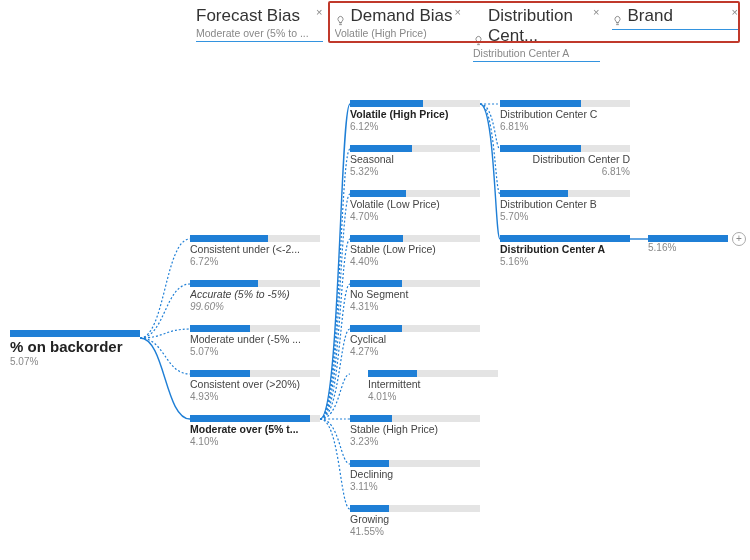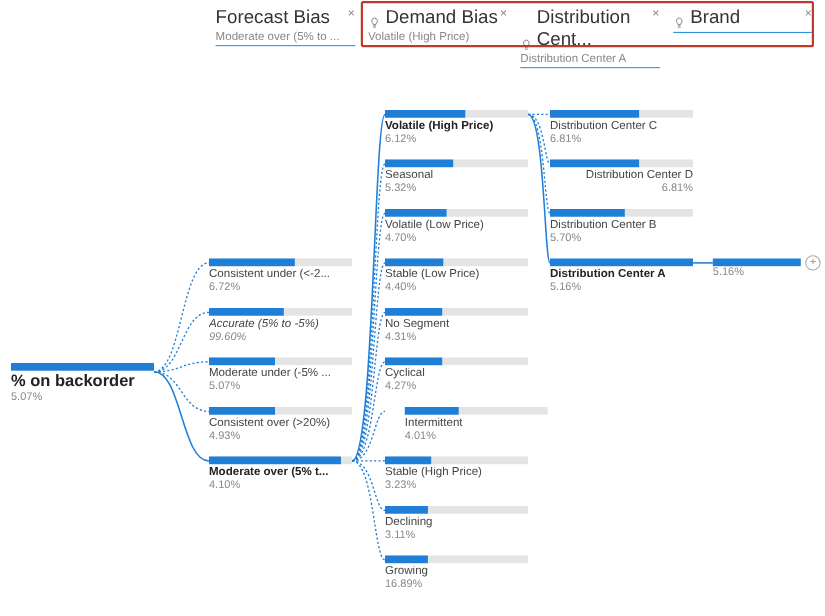--- a/index.html
+++ b/index.html
@@ -325,21 +325,21 @@
       <div class="bar-fill" style="width: 30%;"></div>
     </div>
     <div class="lbl">Declining</div>
     <div class="pct">3.11%</div>
   </div>
 <div class="node" style="left: 350px; top: 505px; width: 130px;">
     <div class="bar-track">
       <div class="bar-fill" style="width: 30%;"></div>
     </div>
     <div class="lbl">Growing</div>
-    <div class="pct">16.89%</div>
+    <div class="pct">41.55%</div>
   </div>
 <div class="node" style="left: 500px; top: 100px; width: 130px;">
     <div class="bar-track">
       <div class="bar-fill" style="width: 62%;"></div>
     </div>
     <div class="lbl">Distribution Center C</div>
     <div class="pct">6.81%</div>
   </div>
 <div class="node" style="left: 500px; top: 145px; width: 130px; text-align: right;">
     <div class="bar-track">

